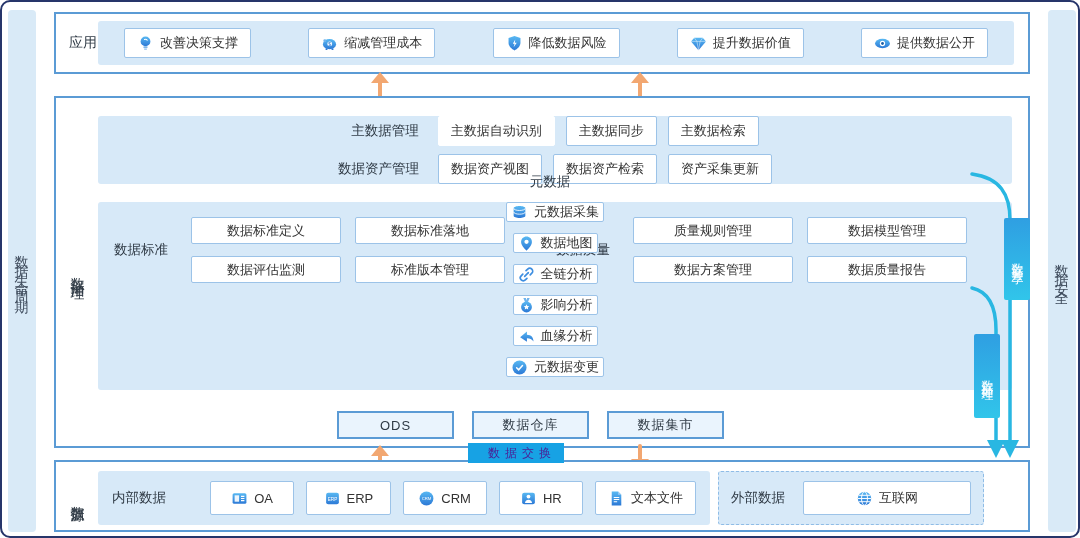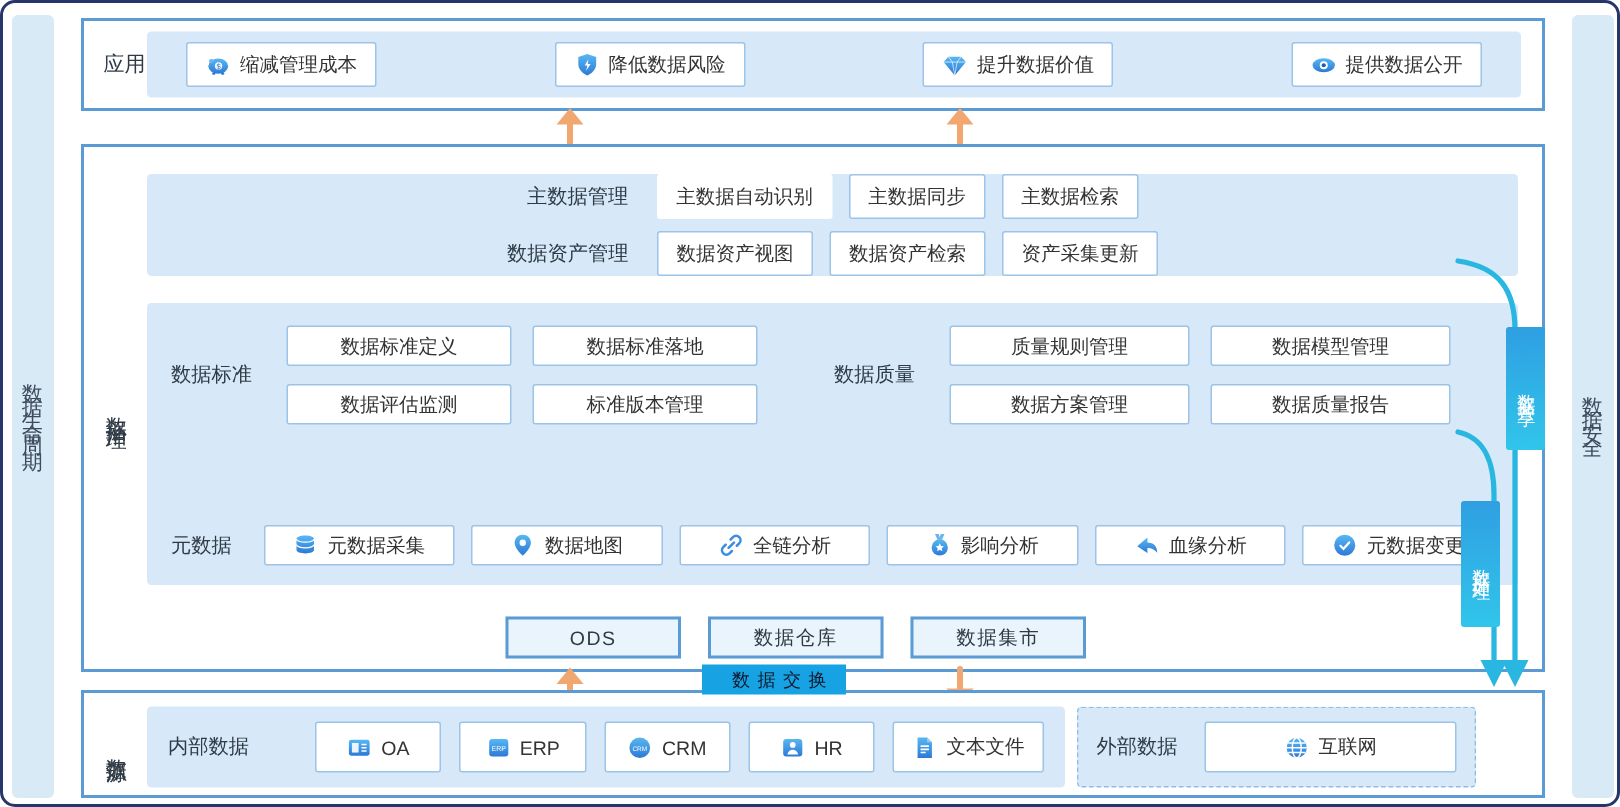--- a/index.html
+++ b/index.html
@@ -42,41 +42,41 @@
   .grp { display: flex; align-items: center; gap: 11px; }
   .grp-label { font-size: 13.5px; color: #2f3a45; margin-right: 8px; }
 
   .row2 { left: 42px; right: 16px; top: 104px; height: 188px; }
   .quad { position: absolute; top: 15px; display: flex; align-items: center; gap: 15px; }
   .quad.std { left: 16px; } .quad.qual { left: 458px; }
   .quad-grid { display: grid; grid-template-columns: 150px 150px; gap: 12px 14px; }
   .quad.qual .quad-grid { grid-template-columns: 160px 160px; }
   .quad-grid .chip { height: 27px; justify-content: center; padding: 0 6px; }
   .meta-row { position: absolute; left: 16px; right: 16px; bottom: 13px; display: flex;
-              align-items: center; gap: 11px; }
+              align-items: center; gap: 11px; flex-direction: column; }
   .meta-row .grp-label { margin-right: 10px; }
   .meta-row .chip { flex: 1; height: 27px; justify-content: center; padding: 0 4px; }
 
   .storage { position: absolute; left: 281px; bottom: 7px; display: flex; gap: 18px; }
   .store-box { width: 117px; height: 28px; background: #EAF4FD; border: 2px solid #5B9BD5;
                display: flex; align-items: center; justify-content: center;
                font-size: 13px; color: #2f3a45; letter-spacing: 1px; }
 
   
   .oarrow { position: absolute; width: 18px; height: 26px; }
   .oarrow .head { position: absolute; left: 0; top: 0; width: 0; height: 0;
                   border-left: 9px solid transparent; border-right: 9px solid transparent;
                   border-bottom: 11px solid #F2A771; }
   .oarrow .stem { position: absolute; left: 7px; top: 9px; width: 4px; bottom: 0;
                   background: #F2A771; border-radius: 2px; }
   .oarrow.down { transform: rotate(180deg); }
 
   
   .exchange-badge { position: absolute; left: 466px; top: 441px; width: 96px; height: 20px;
-                    background: #17A2E4; color: #0f172a; font-size: 12px; letter-spacing: 5px;
+                    background: #17A2E4; color: #4c1d95; font-size: 12px; letter-spacing: 5px;
                     display: flex; align-items: center; justify-content: center;
                     padding-left: 12px; z-index: 6; }
   .vbadge { position: absolute; width: 26px; color: #fff; font-size: 12px; border-radius: 2px;
             background: linear-gradient(180deg, #2F9FE2, #31C5EA); display: flex;
             align-items: center; justify-content: center; z-index: 5; }
   .vbadge span { writing-mode: vertical-rl; letter-spacing: 3px; }
   .share-badge { left: 1002px; top: 216px; height: 82px; }
   .process-badge { left: 972px; top: 332px; height: 84px; }
 
   .flow-svg { position: absolute; left: 930px; top: 164px; width: 110px; height: 306px; z-index: 4; }
@@ -102,20 +102,31 @@
   <div class="vbar right">
     <span>数据安全</span>
   </div>
 
   <div class="panel app-panel">
     <div class="hlabel">应用</div>
     <div class="fill app-fill">
       <div class="chip">
         <span class="ic">
             <svg viewBox="0 0 16 16">
+              <circle cx="8" cy="6" r="4.6" fill="url(#icg)"></circle>
+              <path d="M7 4.2a2.4 2.4 0 012.6.6" stroke="#fff" stroke-width="1" fill="none" stroke-linecap="round"></path>
+              <rect x="6" y="10.6" width="4" height="1.8" rx="0.8" fill="#7FB7EA"></rect>
+              <rect x="6.6" y="12.8" width="2.8" height="1.4" rx="0.7" fill="#A9CDF0"></rect>
+            </svg>
+          </span>
+        <span>改善决策支撑</span>
+      </div>
+      <div class="chip">
+        <span class="ic">
+            <svg viewBox="0 0 16 16">
               <ellipse cx="8" cy="8.6" rx="6.2" ry="4.8" fill="url(#icg)"></ellipse>
               <circle cx="3.6" cy="5.4" r="1.4" fill="#6FB3EC"></circle>
               <rect x="4.2" y="12.4" width="2" height="1.6" rx="0.6" fill="#2C79D6"></rect>
               <rect x="9.8" y="12.4" width="2" height="1.6" rx="0.6" fill="#2C79D6"></rect>
               <circle cx="8.2" cy="8.4" r="2.3" fill="#fff" opacity="0.95"></circle>
               <text x="8.2" y="10.1" font-size="4.8" fill="#2C79D6" text-anchor="middle">$</text>
             </svg>
           </span>
         <span>缩减管理成本</span>
       </div>

